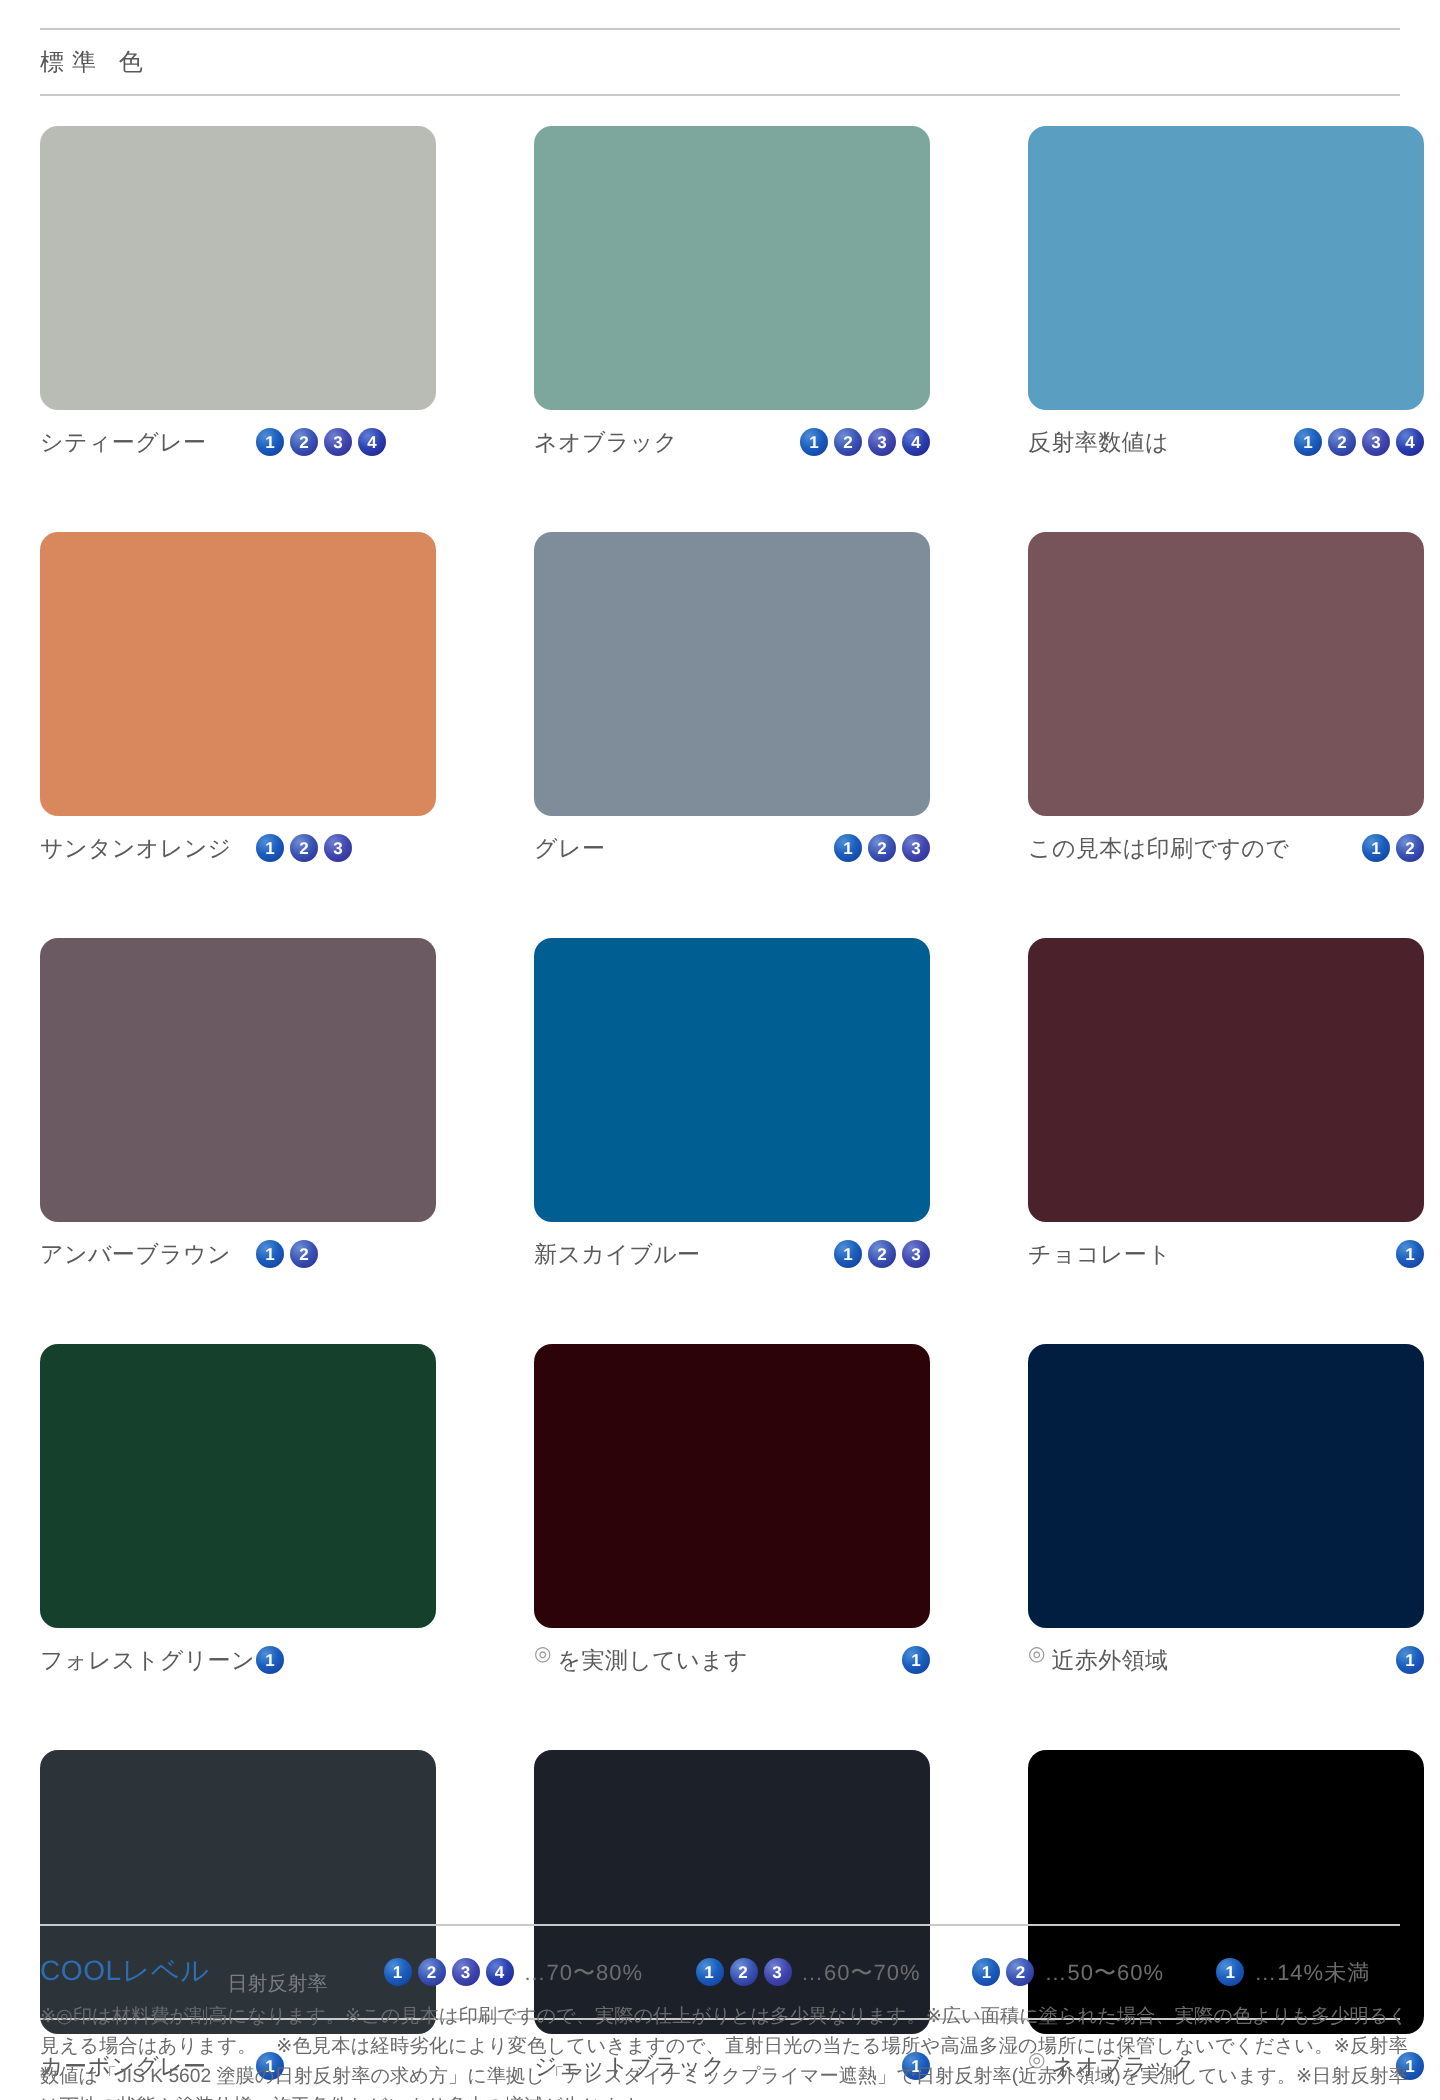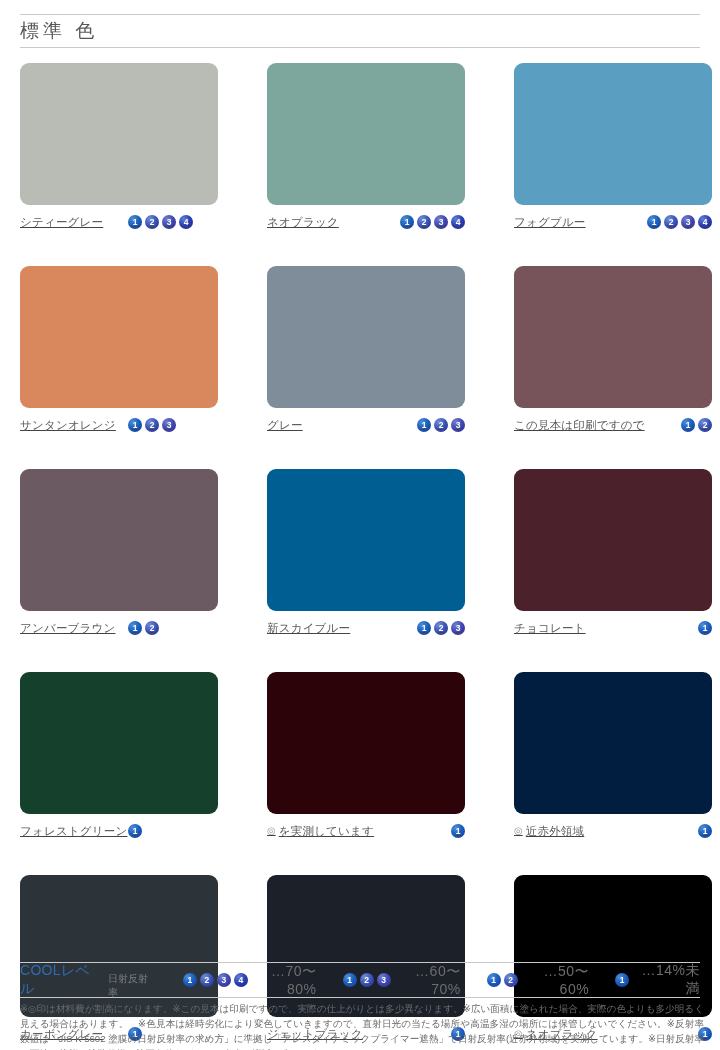--- a/index.html
+++ b/index.html
@@ -23,21 +23,21 @@
   
   .section-header {
     margin-top: 14px;
     border-top: 1px solid #c9c9c9;
     border-bottom: 1px solid #c9c9c9;
     height: 34px;
     display: flex;
     align-items: center;
   }
   .section-title {
-    font-size: 19px;
+    font-size: 12px;
     letter-spacing: 4px;
     color: #58585a;
     font-weight: 500;
   }
 
   
   .grid {
     margin-top: 15px;
     display: grid;
     grid-template-columns: repeat(3, 198px);
@@ -50,23 +50,21 @@
   }
   .chip {
     width: 198px;
     height: 142px;
     border-radius: 9px;
   }
   .caption {
     margin-top: 9px;
     height: 16px;
     display: flex;
-    align-items: center;
     white-space: nowrap;
-    text-decoration: underline;
   }
   .mark {
     font-size: 10px;
     color: #9a9a9a;
     margin-right: 3px;
     line-height: 1;
   }
   .color-name {
     font-size: 11.5px;
     color: #5a5a5c;
@@ -100,21 +98,21 @@
   .badge-4 { background: radial-gradient(circle at 34% 28%, #5f7fd8 0%, #2b3fb0 48%, #1d1d8c 100%); }
 
   
   .legend {
     position: absolute;
     left: 20px;
     right: 20px;
     top: 948px;
     border-top: 1px solid #c9c9c9;
     border-bottom: 1px solid #c9c9c9;
-    height: 36px;
+    height: 48px;
     display: flex;
     align-items: center;
   }
   .legend-title {
     font-size: 14px;
     color: #2e6db4;
     letter-spacing: 0.3px;
   }
   .legend-sub {
     font-size: 10px;
@@ -127,25 +125,24 @@
     align-items: center;
     margin-left: 28px;
     gap: 26px;
   }
   .legend-item {
     display: flex;
     align-items: center;
     gap: 3px;
   }
   .legend-text {
-    font-size: 14px;
+    font-size: 11px;
     color: #6d6d6f;
     margin-left: 2px;
     letter-spacing: 0.5px;
-    text-align: right;
   }
 
   
   .footnote {
     position: absolute;
     left: 20px;
     right: 16px;
     top: 988px;
     font-size: 9.6px;
     line-height: 1.55;
@@ -183,21 +180,21 @@
             <span class="badge badge-1">1</span>
             <span class="badge badge-2">2</span>
             <span class="badge badge-3">3</span>
             <span class="badge badge-4">4</span>
           </span>
         </div>
       </div>
       <div class="swatch-cell">
         <div class="chip" style="background: rgb(90, 158, 193);"></div>
         <div class="caption">
-          <span class="color-name">フォグブルー</span>
+          <span class="color-name">反射率数値は</span>
           <span class="badges">
             <span class="badge badge-1">1</span>
             <span class="badge badge-2">2</span>
             <span class="badge badge-3">3</span>
             <span class="badge badge-4">4</span>
           </span>
         </div>
       </div>
       <div class="swatch-cell cell-c1">
         <div class="chip" style="background: rgb(217, 136, 94);"></div>

